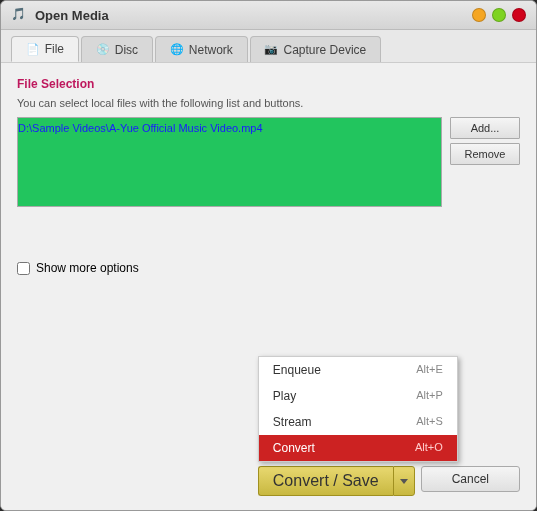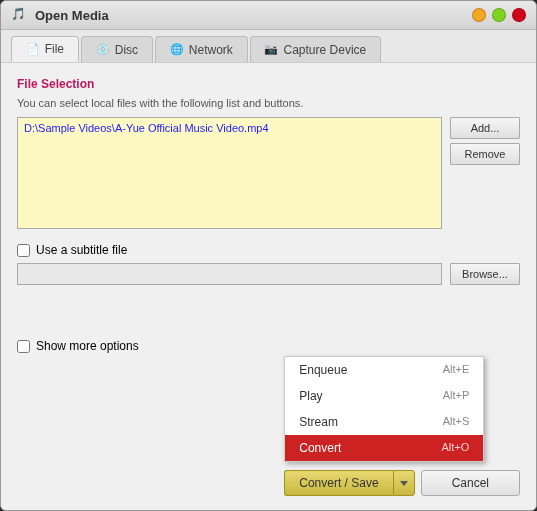--- a/index.html
+++ b/index.html
@@ -124,24 +124,24 @@
     }
 
     .file-list-container {
       display: flex;
       gap: 8px;
       margin-bottom: 14px;
     }
 
     .file-list {
       flex: 1;
-      height: 112px;
-      background: #fef9c3;
+      height: 90px;
+      background: #22c55e;
       border: 1px solid #aaa;
-      padding: 4px 6px;
+      padding: 4px 0;
       font-size: 11px;
       color: #1a1aff;
       overflow-y: auto;
     }
 
     .file-list-text {
       color: #1a1aff;
       font-size: 11px;
     }
 
@@ -211,21 +211,21 @@
       position: relative;
     }
 
     .convert-save-btn {
       padding: 5px 14px;
       background: linear-gradient(to bottom, #e8d870, #c8b840);
       border: 1px solid #a09020;
       border-right: none;
       border-radius: 3px 0 0 3px;
       cursor: pointer;
-      font-size: 12px;
+      font-size: 16px;
       color: #333;
       font-weight: 500;
     }
 
     .convert-save-dropdown {
       padding: 5px 6px;
       background: linear-gradient(to bottom, #e8d870, #c8b840);
       border: 1px solid #a09020;
       border-radius: 0 3px 3px 0;
       cursor: pointer;
@@ -338,30 +338,20 @@
     <div class="file-list-container">
       <div class="file-list">
         <span class="file-list-text">D:\Sample Videos\A-Yue Official Music Video.mp4</span>
       </div>
       <div class="file-buttons">
         <button class="btn">Add...</button>
         <button class="btn">Remove</button>
       </div>
     </div>
 
-    <div class="subtitle-section">
-      <div class="checkbox-row">
-        <input type="checkbox" style="">
-        <label>Use a subtitle file</label>
-      </div>
-      <div class="subtitle-input-row">
-        <input type="text" class="subtitle-input" style="">
-        <button class="btn">Browse...</button>
-      </div>
-    </div>
 
     <div class="spacer-area"></div>
 
     <div class="show-more-row">
       <input type="checkbox" style="">
       <label>Show more options</label>
     </div>
 
     <div class="bottom-bar">
       <div style="position: relative;">

